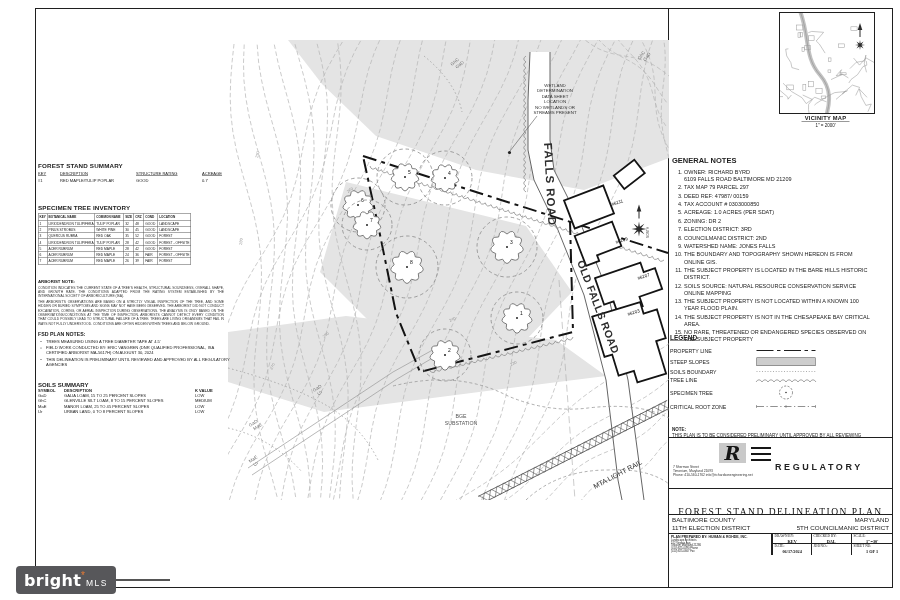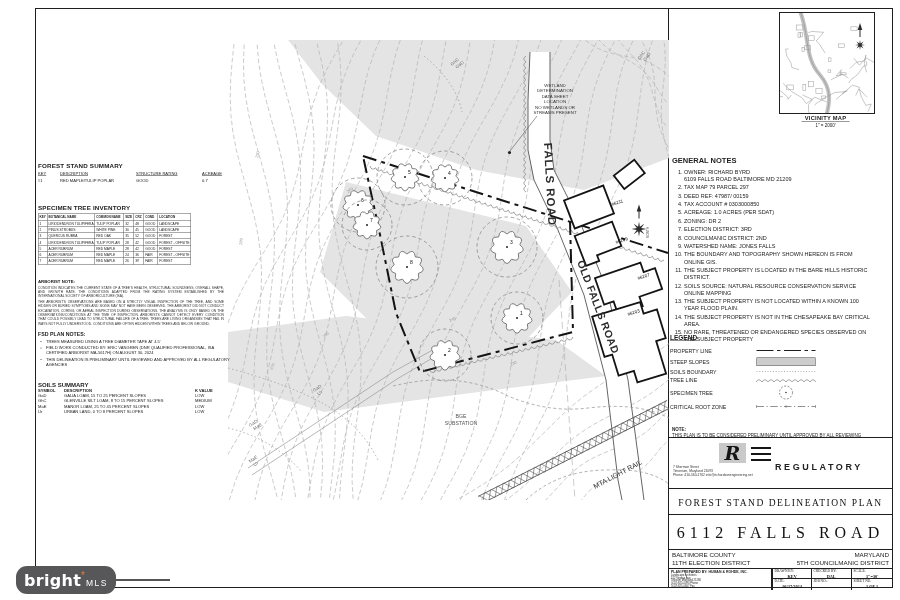--- a/index.html
+++ b/index.html
@@ -55,21 +55,21 @@
       background:#fff;font-family:"Liberation Serif",serif;color:#111}
   .tb-a{position:relative;height:50px}
   .rbox{position:absolute;left:50px;top:5px;width:27px;height:20px;background:#c9c9c9;text-align:center;
         font:italic 700 19px "DejaVu Serif",serif;line-height:21px;color:#151515}
   .ln{position:absolute;left:82px;width:20px;height:1.8px;background:#161616}
   .rich{position:absolute;left:104px;top:-1px;font:italic 700 20px "DejaVu Serif",serif;color:#151515}
   .engg{position:absolute;left:106px;top:24px;font-family:"Liberation Sans",sans-serif;
         font-size:9px;font-weight:600;letter-spacing:2.6px;color:#222}
   .addr{left:4px;top:27px;width:280px;font-size:6.6px;line-height:1.12;color:#333}
   .tb-b{height:26px;border-top:1px solid #1f1f1f;text-align:center;font-size:9.5px;
-        letter-spacing:1.5px;padding-top:9px;box-sizing:border-box}
+        letter-spacing:1.5px;padding-top:18px;box-sizing:border-box}
   .tb-c{height:35px;border-top:1px solid #1f1f1f;text-align:center;font-size:16px;
         letter-spacing:5px;padding-top:9px;box-sizing:border-box}
   .tb-d{height:18px;border-top:1px solid #1f1f1f;position:relative}
   .tb-d .in{left:0;top:1px;width:446px}
   .tb-d .rw{display:flex;justify-content:space-between;font-size:12.5px;line-height:1.25;padding:0 6px}
   .tb-e{height:22px;border-top:1px solid #1f1f1f;display:flex;box-sizing:border-box}
   .tb-prep{width:102px;border-right:1px solid #1f1f1f;position:relative}
   .tb-prep .in{left:2px;top:1px;width:204px}
   .tb-prep .n{font-size:7px;font-weight:700}
   .tb-prep .a{font-size:5.4px;line-height:1.05}
@@ -82,21 +82,21 @@
   .tbc .v{font-size:8.5px;font-weight:600;text-align:center;margin-top:.5px}
 
   
   .vic{left:779px;top:12px;width:94px;height:100px;border:1px solid #1f1f1f;background:#fff}
   .vcap{left:777px;top:113px;width:194px;text-align:center}
   .vcap .vt{display:inline-block;font-size:11.5px;font-weight:700;letter-spacing:.5px;
             border-bottom:1px solid #333;padding:0 6px 1px 6px}
   .vcap .vs{font-size:9px;margin-top:2px}
 
   
-  .wm{left:16px;top:566px;width:100px;height:28px;background:#57575a;border-radius:11px;
+  .wm{left:16px;top:566px;width:100px;height:28px;background:#57575a;border-radius:4px;
       display:flex;align-items:center;justify-content:center}
   .wm-b{color:#fff;font:700 16px "DejaVu Sans",sans-serif;letter-spacing:.3px}
   .wm-star{color:#e87a33;font-size:10px;margin:-9px 1px 0 0}
   .wm-mls{color:#fff;font-size:8.5px;letter-spacing:1.5px;margin-top:5px}
   .wm-line{left:116px;top:579px;width:54px;height:1.5px;background:#555}
 </style>
 </head>
 <body>
 
 <div class="abs sheet-border"></div>
@@ -602,21 +602,20 @@
       <div class="ln" style="top:15px"></div>
       <div class="ln" style="top:21px"></div>
     <div class="engg">REGULATORY</div>
     <div class="s50 addr">
       <div>7 Sherman Street</div>
       <div>Timonium, Maryland 21093</div>
       <div>Phone: 410-560-1762   info@richardsonengineering.net</div>
     </div>
   </div>
   <div class="tb-b">FOREST STAND DELINEATION PLAN</div>
-  <div class="tb-c">6112 FALLS ROAD</div>
   <div class="tb-d">
     <div class="s50 in">
       <div class="rw">
         <span>BALTIMORE COUNTY</span>
         <span>MARYLAND</span>
       </div>
       <div class="rw">
         <span>11TH ELECTION DISTRICT</span>
         <span>5TH COUNCILMANIC DISTRICT</span>
       </div>

